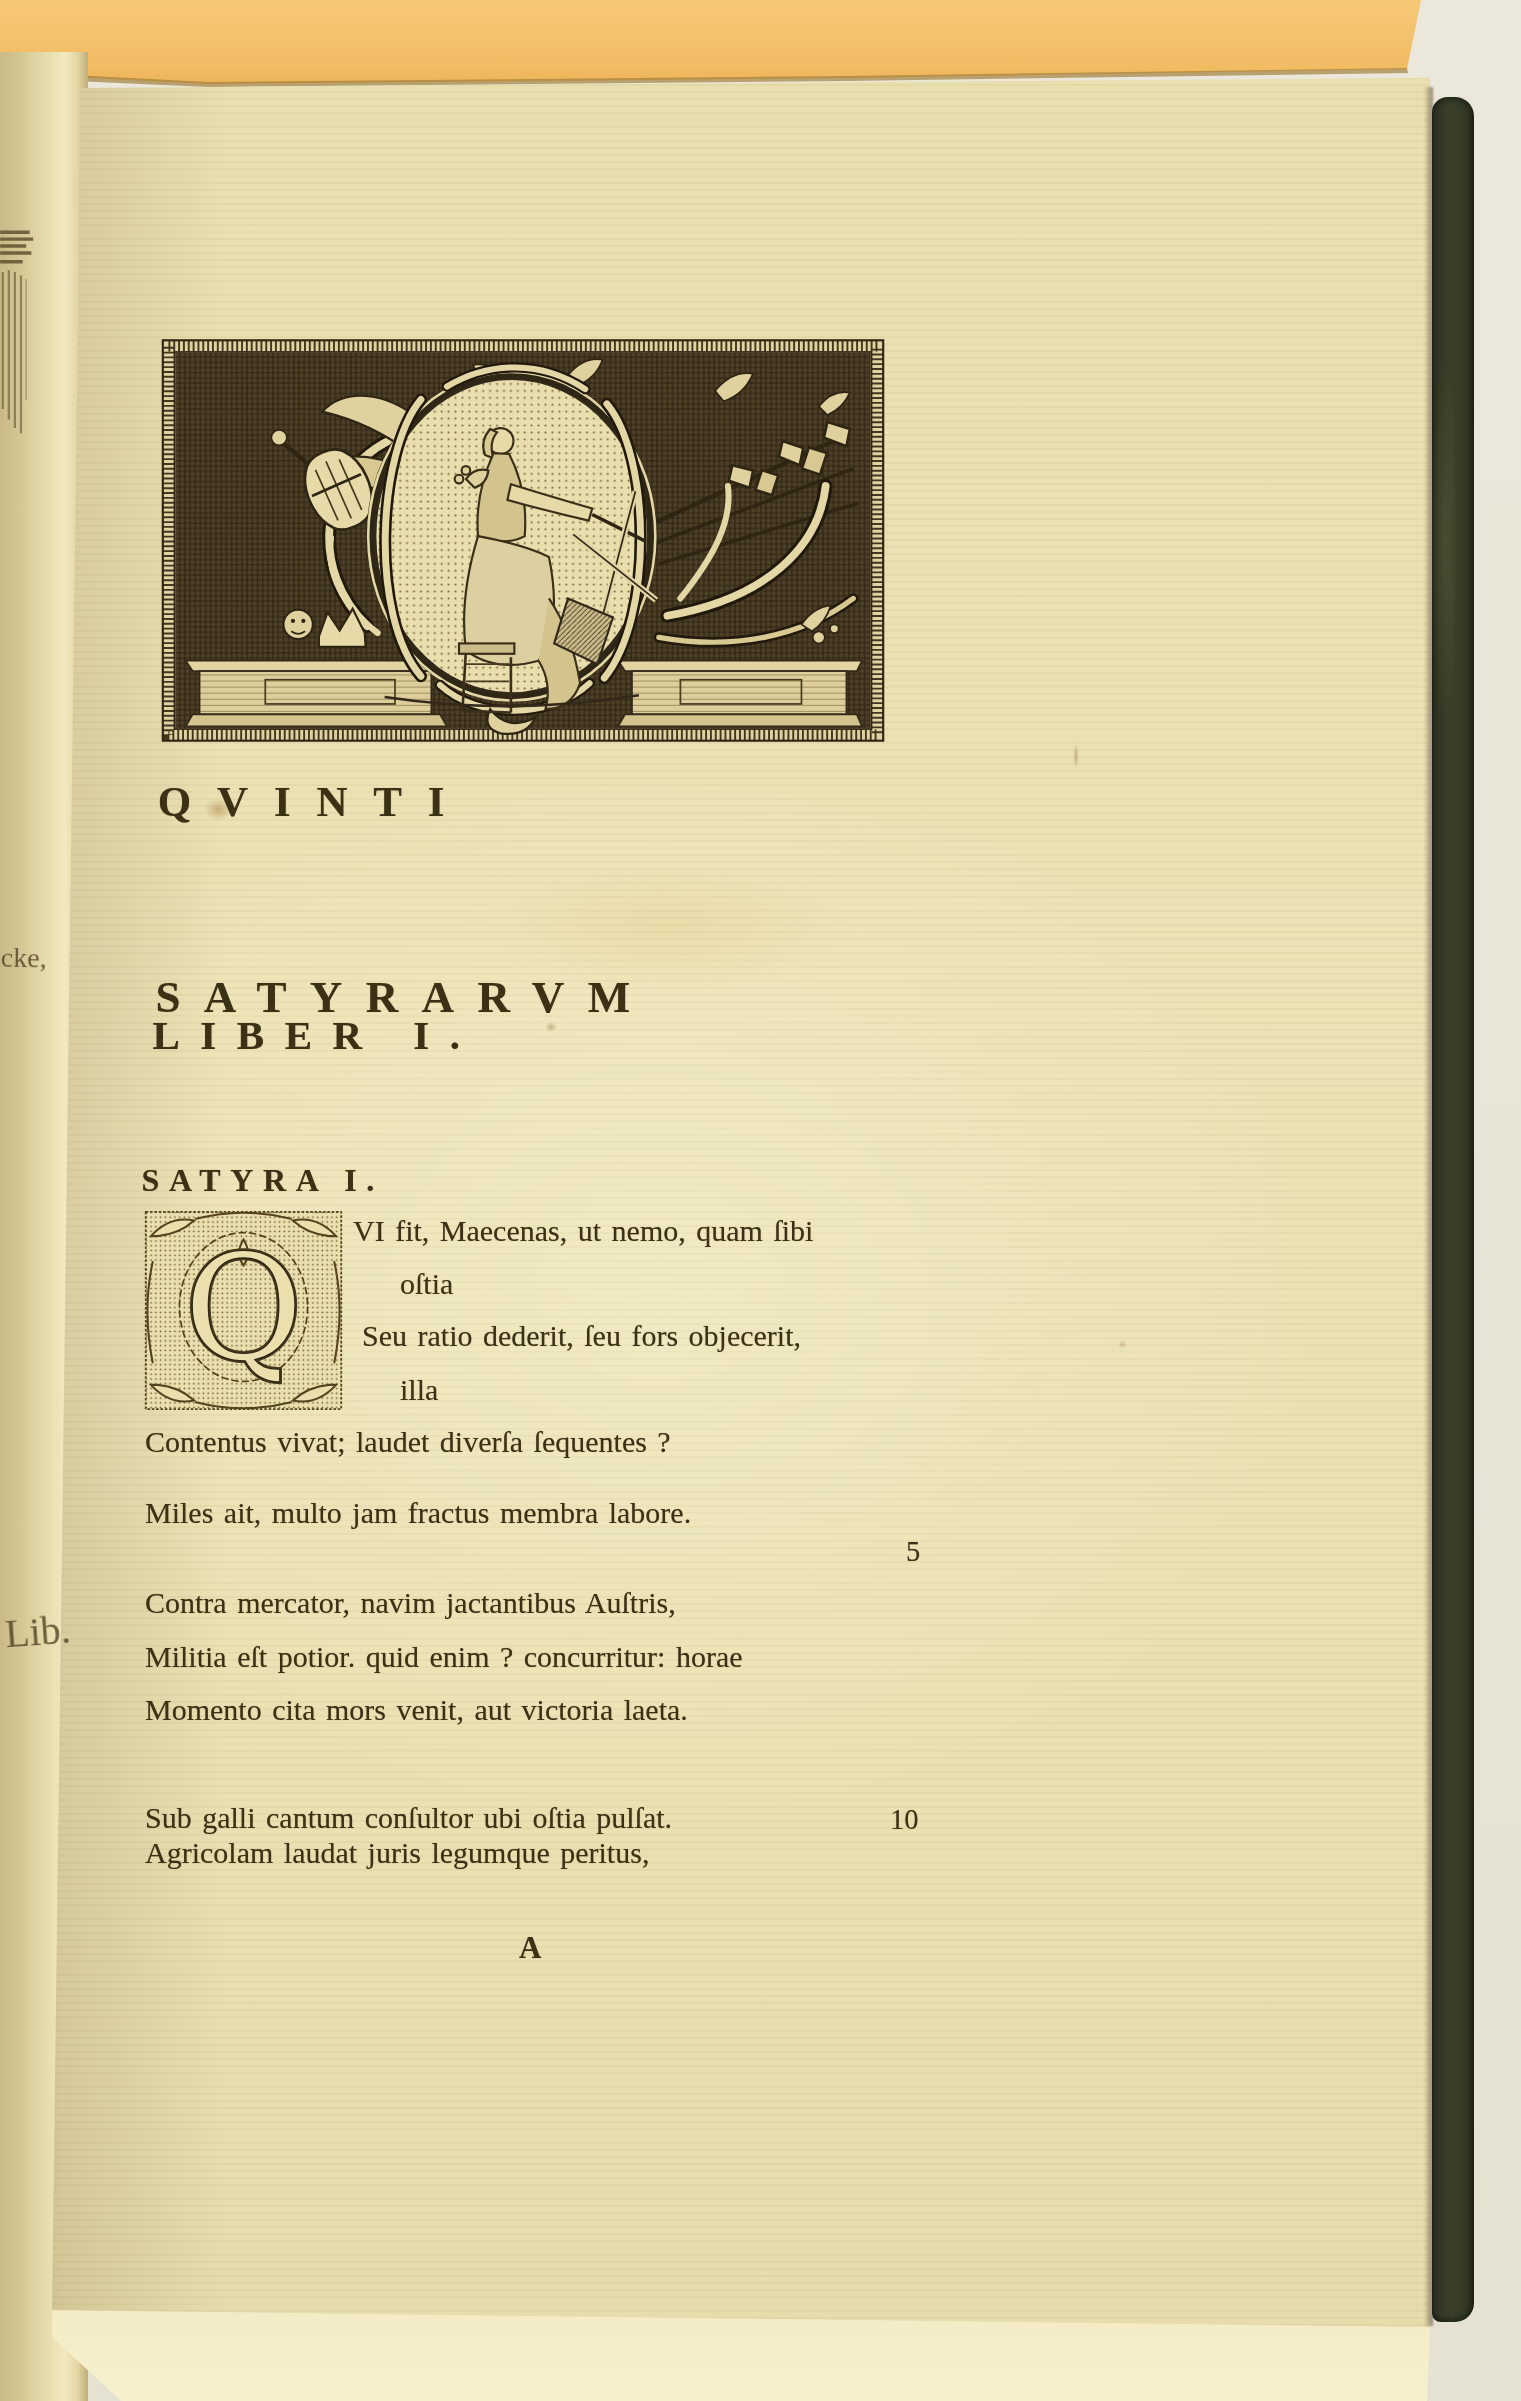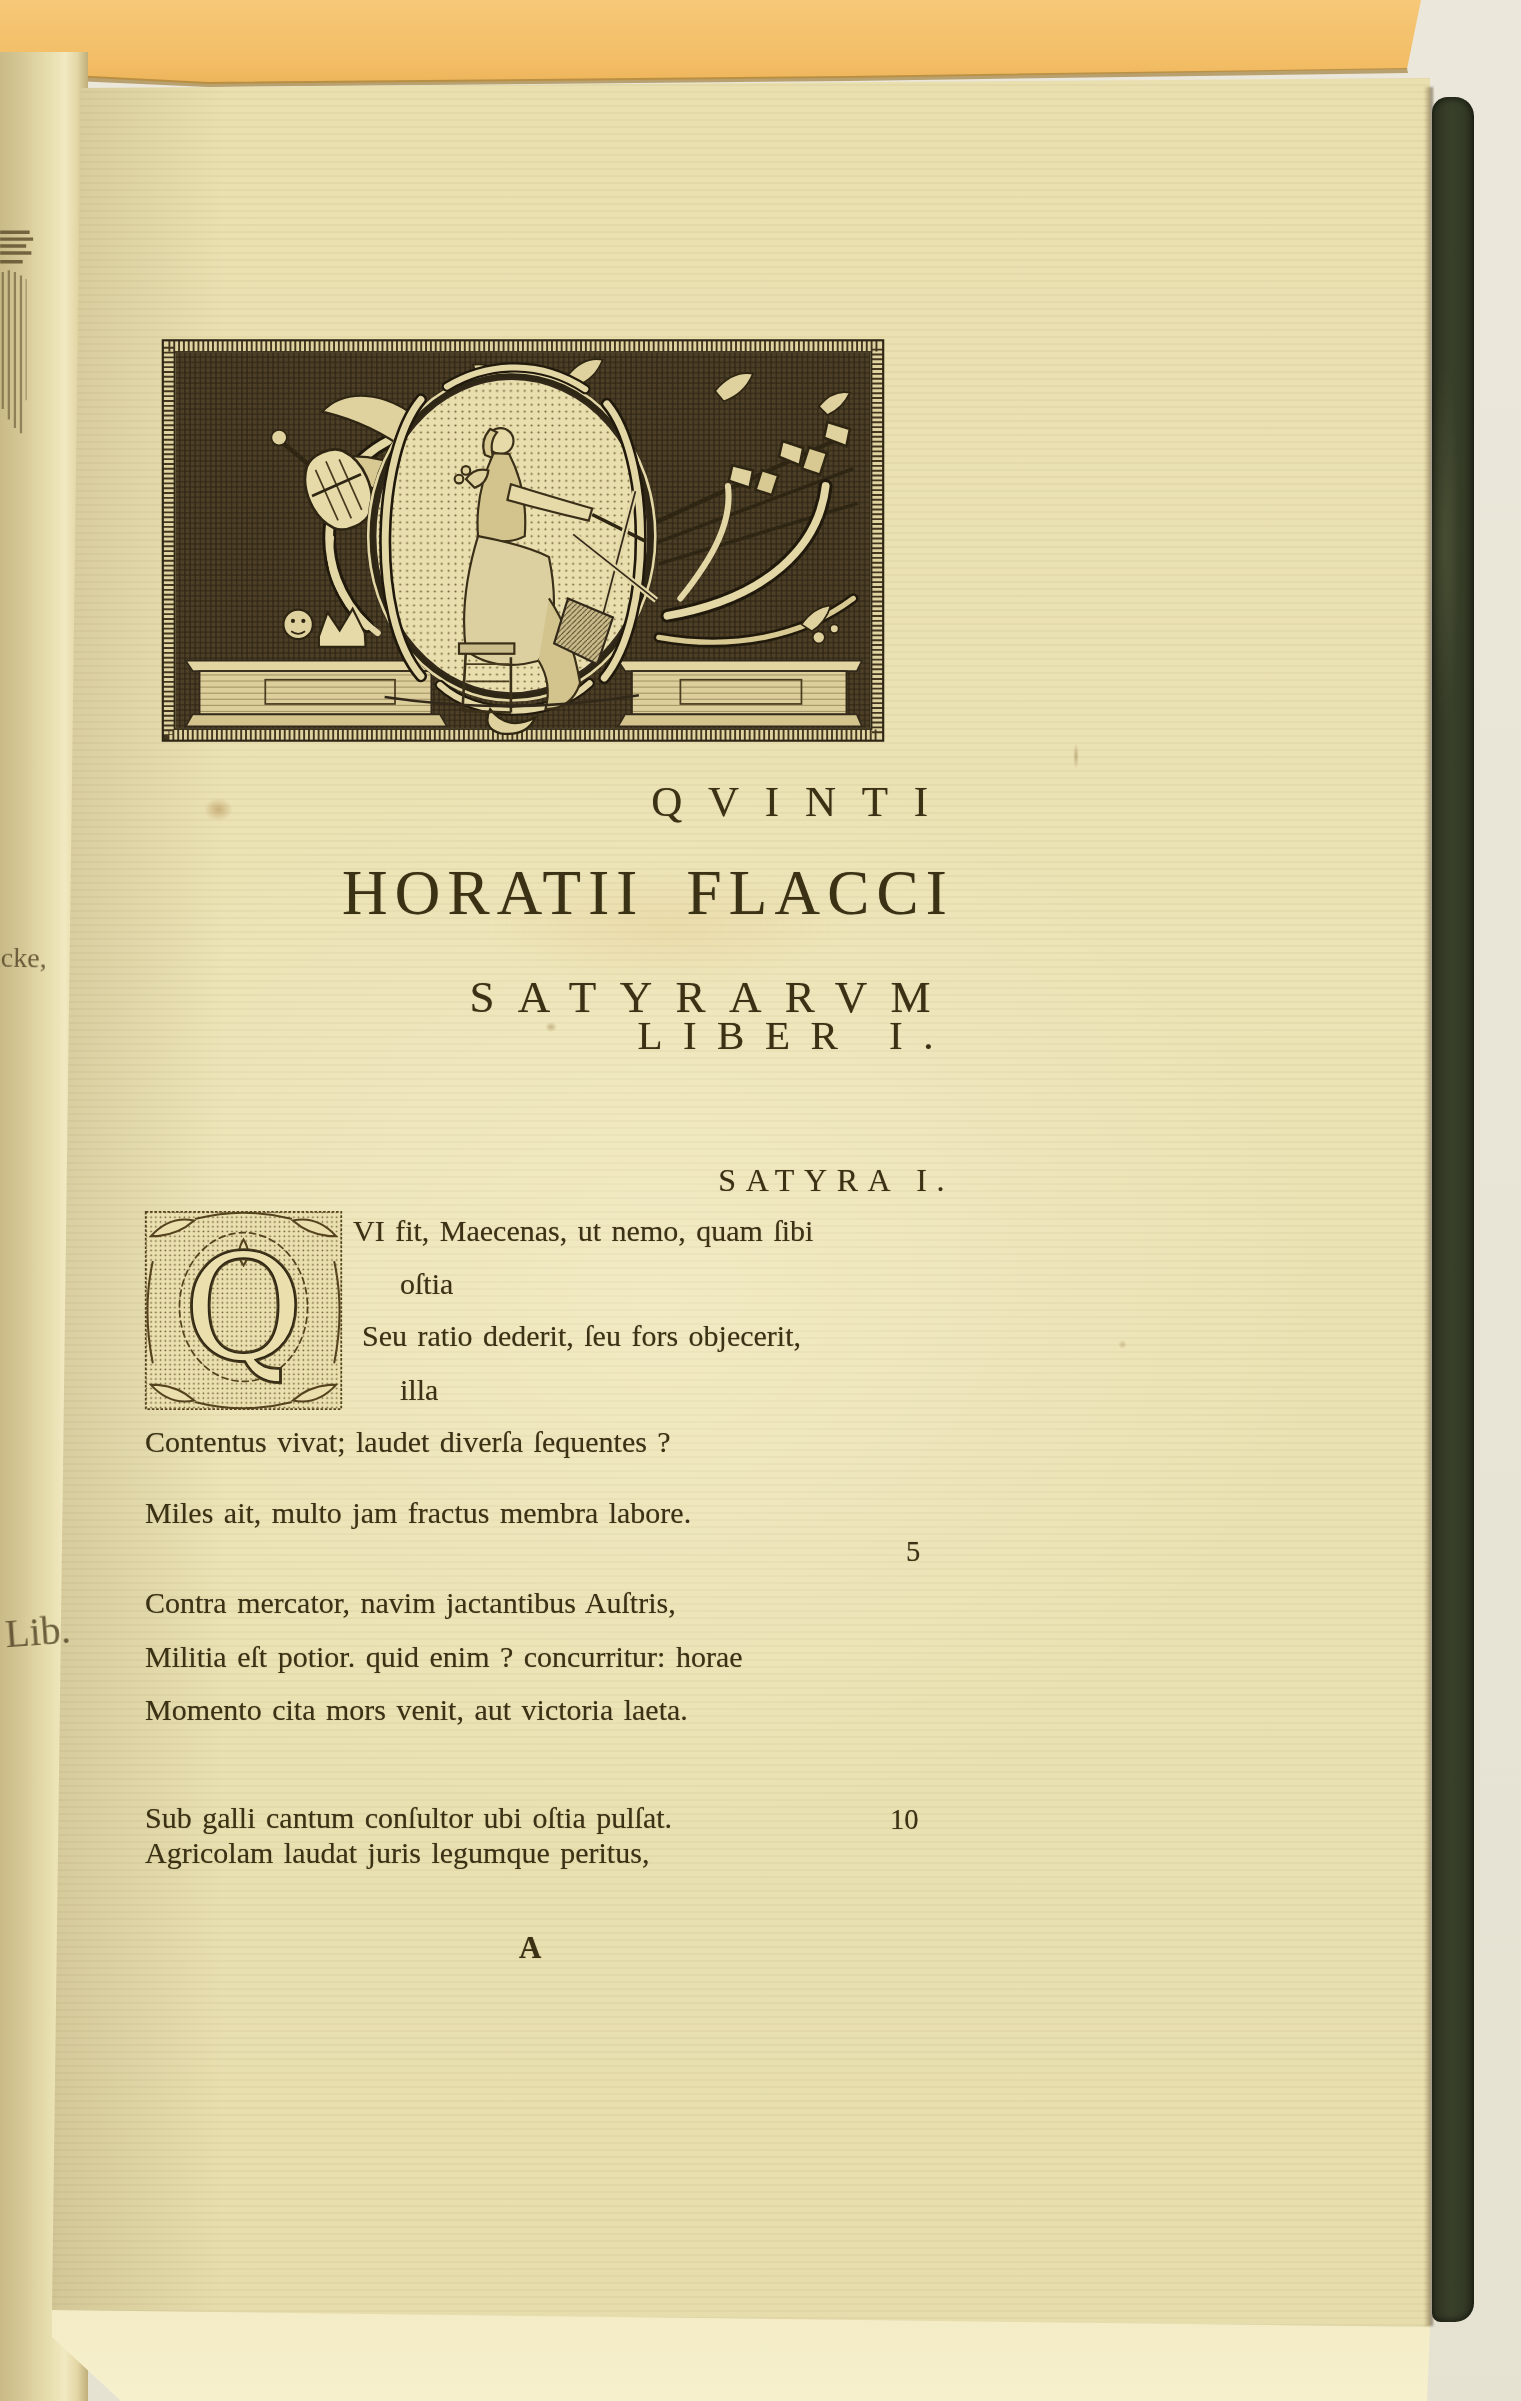--- a/index.html
+++ b/index.html
@@ -38,21 +38,21 @@
     background:linear-gradient(90deg,rgba(70,52,22,0),rgba(70,52,22,.55));filter:blur(0.9px);}
   #binding{left:1432px;top:97px;width:42px;height:2225px;
     border-radius:15.6px 19px 19px 8.7px;
     background:
       radial-gradient(22.5px 260px at 30% 20%, rgba(120,130,80,.25), rgba(0,0,0,0) 70%),
       linear-gradient(90deg,#2c3120 0%,#39402a 45%,#333a25 75%,#272c1b 100%);
     box-shadow:inset 0 3.5px 5.2px rgba(0,0,0,.35), inset 0 -3.5px 5.2px rgba(0,0,0,.35);}
 
   
   .ink{color:#3b3114;text-shadow:0 0 0.9px rgba(59,49,20,.45);}
-  .title-block{left:132px;width:822px;text-align:right;}
+  .title-block{left:132px;width:822px;text-align:left;font-weight:bold;}
   #t-qvinti{top:777px;font-size:43px;letter-spacing:.60em;text-indent:.60em;}
   #t-author{top:857px;font-size:63px;letter-spacing:.115em;word-spacing:.30em;text-indent:.115em;}
   #t-satyrarum{top:971px;font-size:45px;letter-spacing:.52em;text-indent:.52em;}
   #t-liber{top:1011px;font-size:41px;letter-spacing:.50em;text-indent:.50em;}
   #t-satyra{top:1162px;font-size:32px;letter-spacing:.30em;text-indent:.30em;}
 
   .vline{font-size:30px;white-space:nowrap;word-spacing:.10em;}
   .vnum{font-size:28.6px;}
   #sig-a{left:519px;top:1930px;font-size:31px;font-weight:bold;letter-spacing:1.7px;}
 
@@ -237,21 +237,20 @@
       <path d="M548 176 L506 336" stroke="#33291a" stroke-width="2"></path>
       <path d="M476 226 L572 302" stroke="#e4d7a6" stroke-width="7"></path>
       <path d="M476 226 L572 302" stroke="#33291a" stroke-width="2"></path>
       <polygon points="470,300 522,322 504,376 454,352" fill="url(#hd)" stroke="#33291a" stroke-width="2.5"></polygon>
     </g>
 
     <path d="M258 414 Q405 436 552 412" fill="none" stroke="#33291a" stroke-width="3"></path>
   </svg>
 
   <div class="abs ink title-block" id="t-qvinti">QVINTI</div>
-  <div class="abs ink title-block" id="t-author">HORATII FLACCI</div>
   <div class="abs ink title-block" id="t-satyrarum">SATYRARVM</div>
   <div class="abs ink title-block" id="t-liber">LIBER I.</div>
   <div class="abs ink title-block" id="t-satyra">SATYRA I.</div>
 
   <svg class="abs" style="left:144px;top:1210px" width="199" height="201" viewBox="0 0 230 232">
     <defs>
       <pattern id="dcd" width="5.5" height="5.5" patternUnits="userSpaceOnUse">
         <rect width="5.5" height="5.5" fill="#eae0af"></rect>
         <circle cx="2.7" cy="2.7" r="1" fill="#6d5a30"></circle>
       </pattern>

